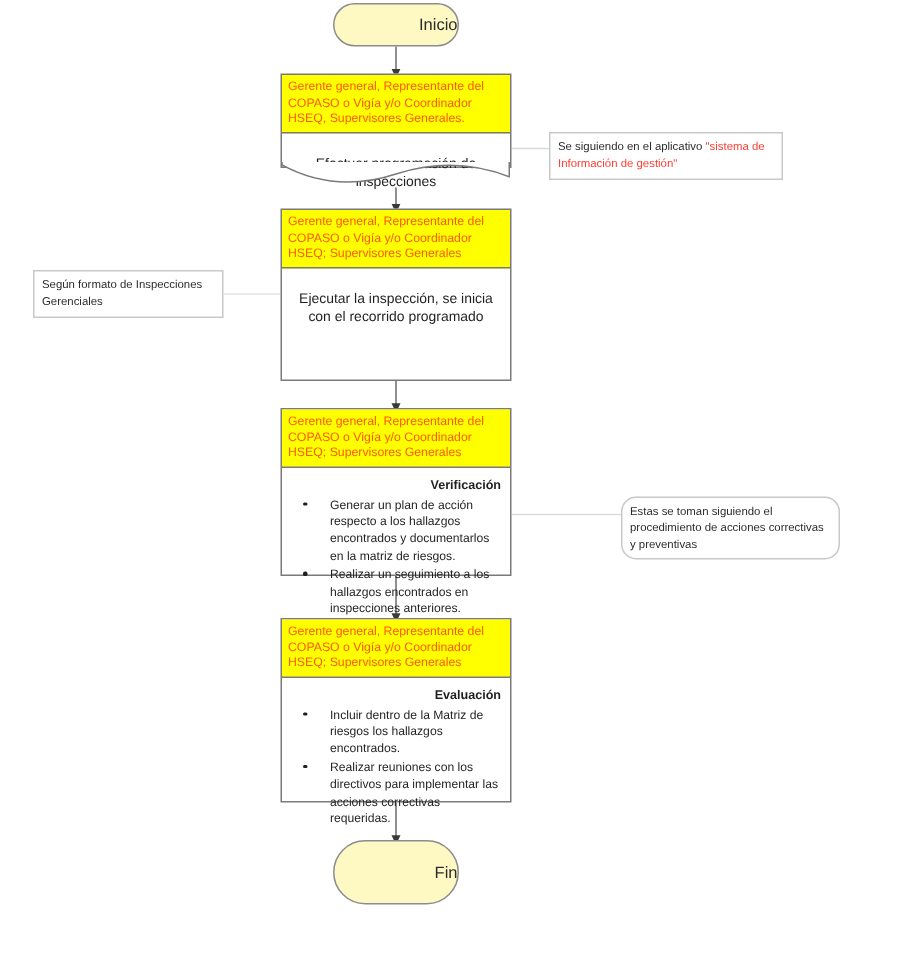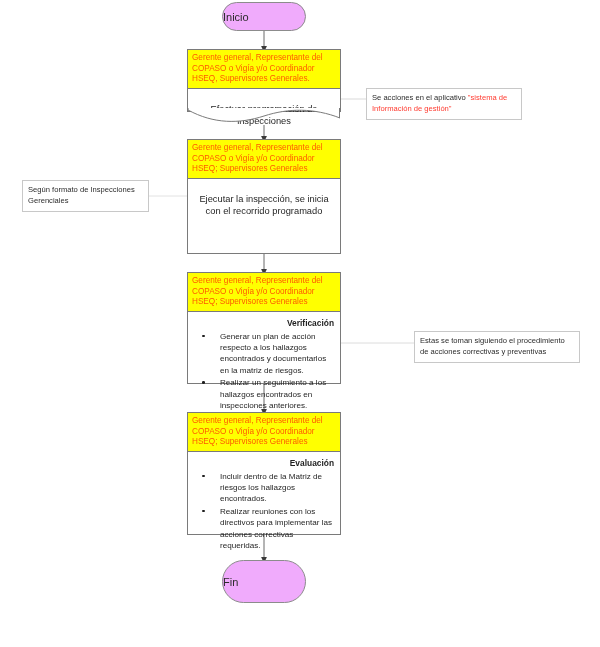--- a/index.html
+++ b/index.html
@@ -24,24 +24,24 @@
 
   .node {
     position: absolute;
     box-sizing: border-box;
   }
 
   
   .terminator {
     border: 1px solid #8c8c8c;
     border-radius: 22px;
-    background: #f0abfc;
+    background: #fef9c3;
     display: flex;
     align-items: center;
-    justify-content: flex-start;
+    justify-content: flex-end;
     font-size: 11px;
     color: #2b2b2b;
   }
 
   
   .procbox {
     border: 1px solid #7a7a7a;
     background: #ffffff;
     display: flex;
     flex-direction: column;
@@ -166,21 +166,21 @@
     <div class="bodytxt">Efectuar programación de inspecciones</div>
     <svg class="docwave" viewBox="0 0 154 16" preserveAspectRatio="none">
       <path d="M0,0 L0,2 C 26,16 52,16 77,8 C 102,0 128,0 154,10 L154,0 Z" fill="#ffffff" stroke="none"></path>
       <path d="M0,2 C 26,16 52,16 77,8 C 102,0 128,0 154,10" fill="none" stroke="#7a7a7a" stroke-width="1"></path>
       <line x1="0" y1="0" x2="0" y2="3" stroke="#7a7a7a" stroke-width="1"></line>
       <line x1="153.5" y1="0" x2="153.5" y2="10" stroke="#7a7a7a" stroke-width="1"></line>
     </svg>
   </div>
 
   <div class="note" style="left:366px; top:88px; width:156px;">
-    <span>Se acciones en el aplicativo </span><span class="red">"sistema de Información de gestión"</span>
+    <span>Se siguiendo en el aplicativo </span><span class="red">"sistema de Información de gestión"</span>
   </div>
 
   <div class="node procbox" style="left:187px; top:139px; width:154px; height:115px;">
     <div class="hdr">Gerente general, Representante del COPASO o Vigía y/o Coordinador HSEQ; Supervisores Generales</div>
     <div class="bodytxt">Ejecutar  la inspección, se inicia con el recorrido programado</div>
   </div>
 
   <div class="note rightalign" style="left:22px; top:180px; width:127px;">
     <span>Según formato de Inspecciones Gerenciales</span>
   </div>
@@ -190,21 +190,21 @@
     <div class="bodylist">
       <div class="listtitle">Verificación</div>
       <ul class="blist">
         <li>Generar un plan de acción respecto a los hallazgos encontrados y documentarlos en la matriz de riesgos.</li>
         <li>Realizar un seguimiento a los hallazgos encontrados en inspecciones anteriores.</li>
         <li>Archivar la documentación recogida.</li>
       </ul>
     </div>
   </div>
 
-  <div class="note" style="left:414px; top:331px; width:166px;">
+  <div class="note" style="left:414px; top:331px; width:146px;border-radius:10px;">
     <span>Estas se toman siguiendo el procedimiento de acciones correctivas y preventivas</span>
   </div>
 
   <div class="node procbox" style="left:187px; top:412px; width:154px; height:123px;">
     <div class="hdr">Gerente general, Representante del COPASO o Vigía y/o Coordinador HSEQ; Supervisores Generales</div>
     <div class="bodylist">
       <div class="listtitle">Evaluación</div>
       <ul class="blist">
         <li>Incluir dentro de la Matriz de riesgos los hallazgos encontrados.</li>
         <li>Realizar reuniones con los directivos para implementar las acciones correctivas requeridas.</li>

